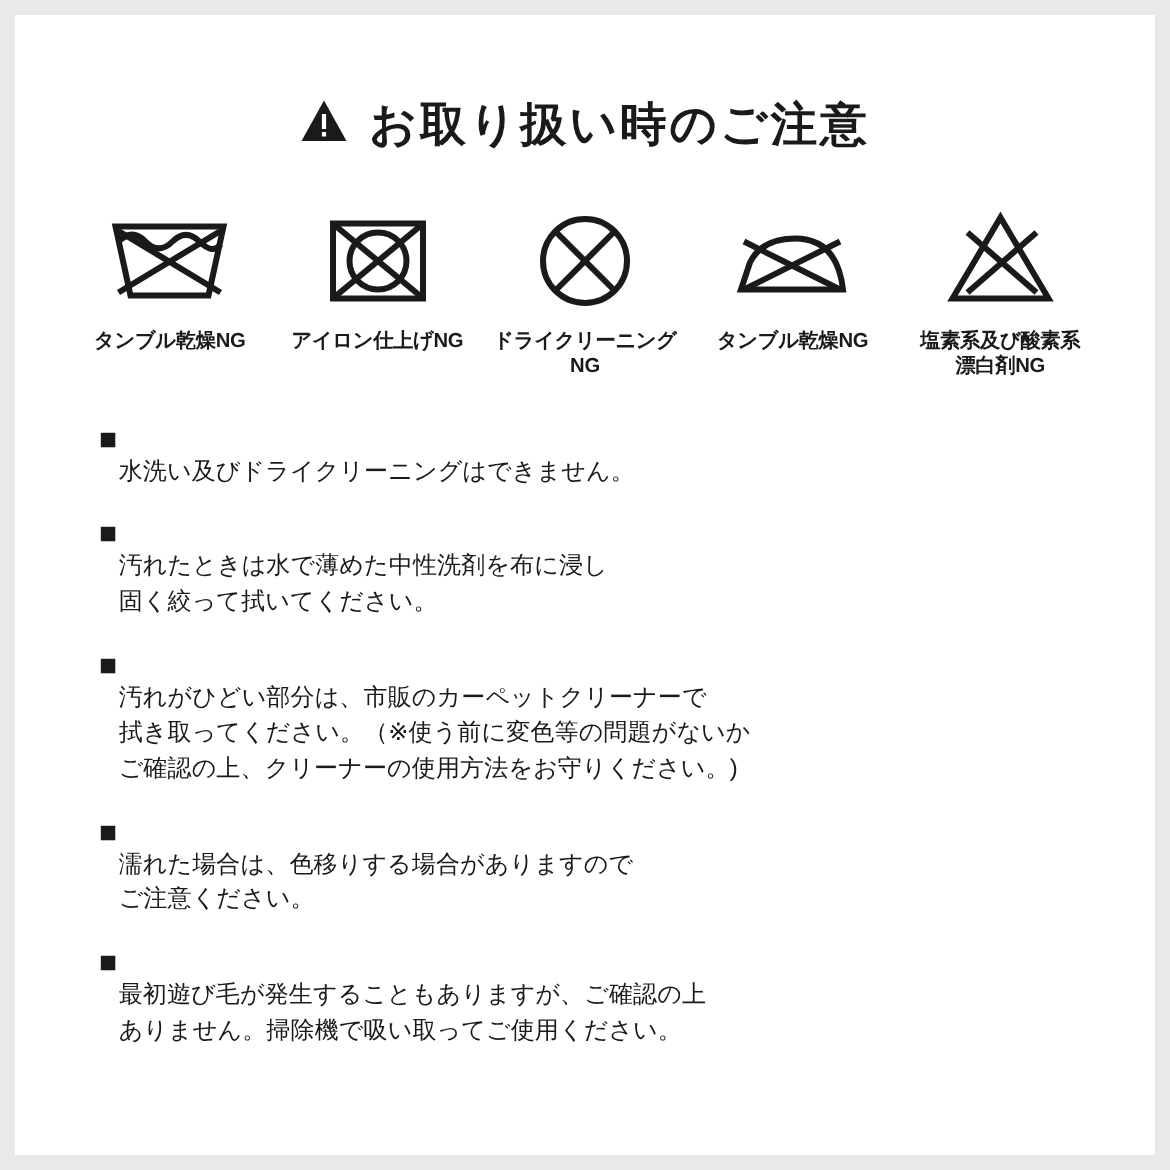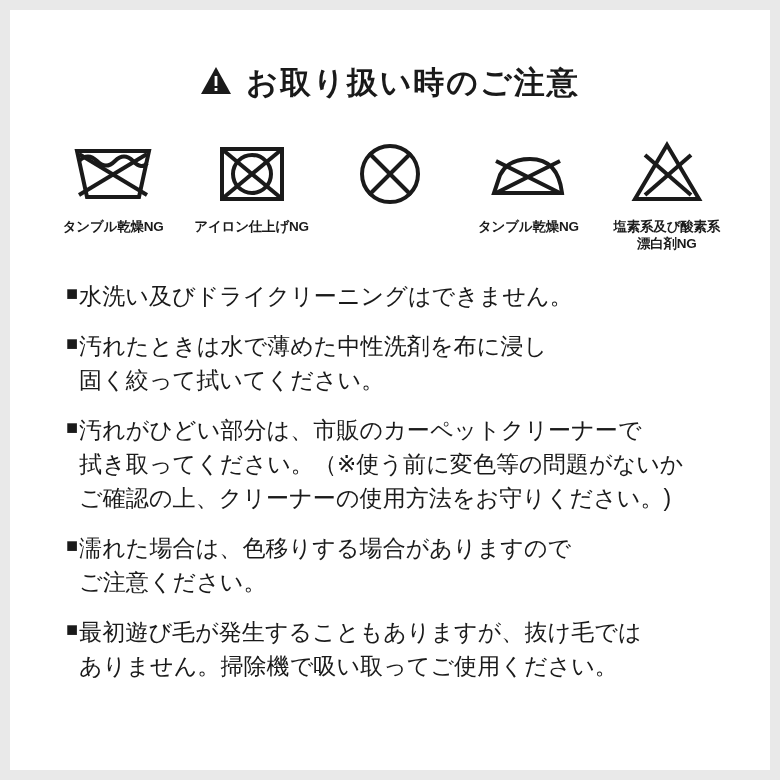--- a/index.html
+++ b/index.html
@@ -82,25 +82,26 @@
     margin-bottom: 16px;
   }
   .note-bullet {
     font-size: 20px;
     line-height: 1.45;
     color: #1a1a1a;
     margin-right: 1px;
     flex: 0 0 auto;
   }
   .note-body {
-    font-size: 23px;
+    font-size: 16px;
     line-height: 1.48;
     color: #1a1a1a;
     letter-spacing: 0.1px;
     white-space: pre-line;
+    margin-top: 24px;
   }
 </style>
 </head>
 <body>
 
 <div class="page">
 
   <div class="title-row">
     <span class="warn-icon">
       <svg width="32" height="30" viewBox="0 0 32 30" aria-hidden="true">
@@ -145,20 +146,21 @@
     <div class="symbol-cell">
       <div class="symbol-glyph">
         <svg width="84" height="72" viewBox="0 0 84 72" aria-hidden="true">
           <g fill="none" stroke="#1a1a1a" stroke-width="4">
             <circle cx="42" cy="39" r="28"></circle>
             <path d="M21 18 L63 60"></path>
             <path d="M63 18 L21 60"></path>
           </g>
         </svg>
       </div>
+      <div class="symbol-label">ドライクリーニングNG</div>
     </div>
 
     <div class="symbol-cell">
       <div class="symbol-glyph">
         <svg width="88" height="72" viewBox="0 0 88 72" aria-hidden="true">
           <g fill="none" stroke="#1a1a1a" stroke-width="4">
             <path d="M10 58 L78 58 Q 74 24 46 24 Q 24 24 16 40 Z"></path>
             <path d="M12 26 L76 58"></path>
             <path d="M76 26 L12 58"></path>
           </g>
@@ -204,19 +206,19 @@
     </div>
 
     <div class="note">
       <span class="note-bullet">■</span>
       <span class="note-body">濡れた場合は、色移りする場合がありますので
 ご注意ください。</span>
     </div>
 
     <div class="note">
       <span class="note-bullet">■</span>
-      <span class="note-body">最初遊び毛が発生することもありますが、抜け毛では
+      <span class="note-body">最初遊び毛が発生することもありますが、ご確認の上
 ありません。掃除機で吸い取ってご使用ください。</span>
     </div>
 
   </div>
 
 </div>
 
 </body></html>

